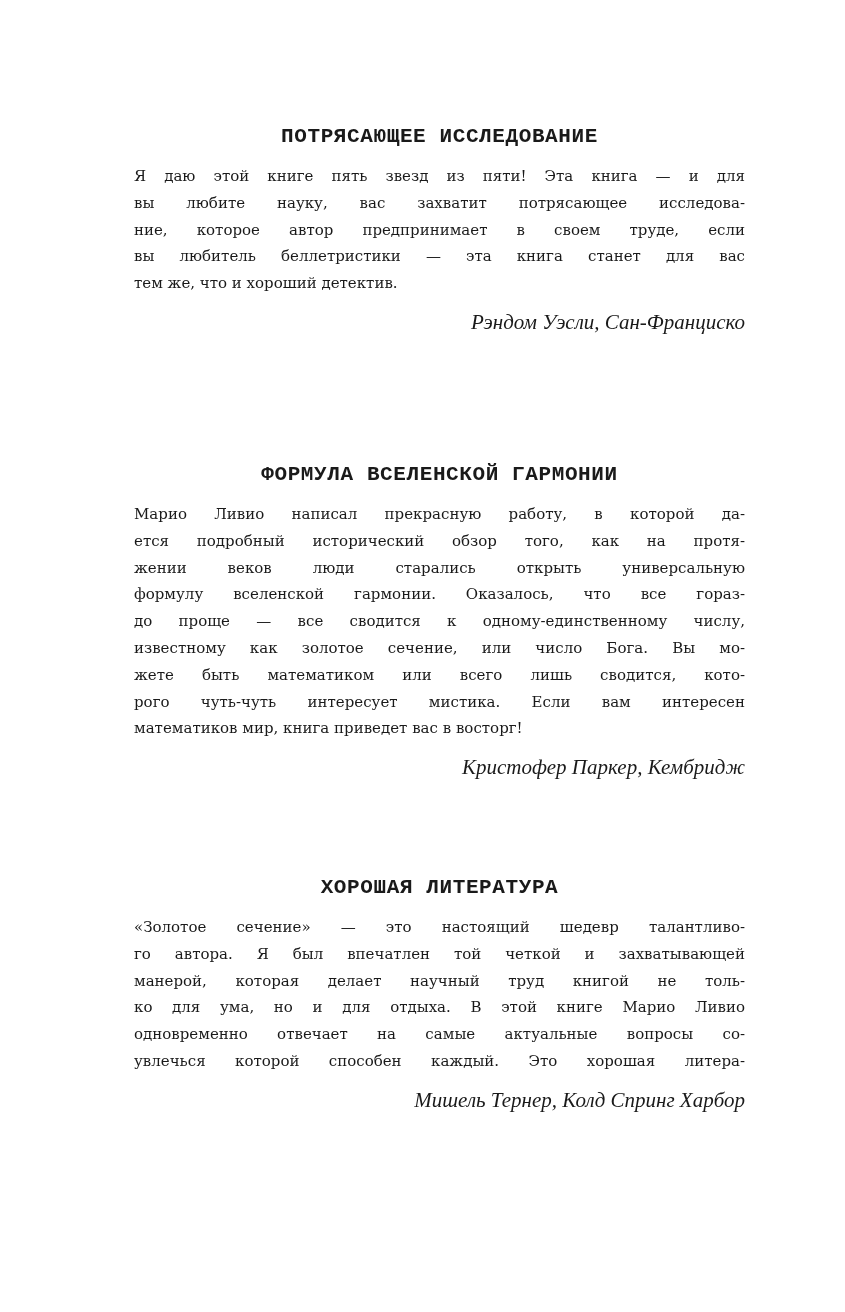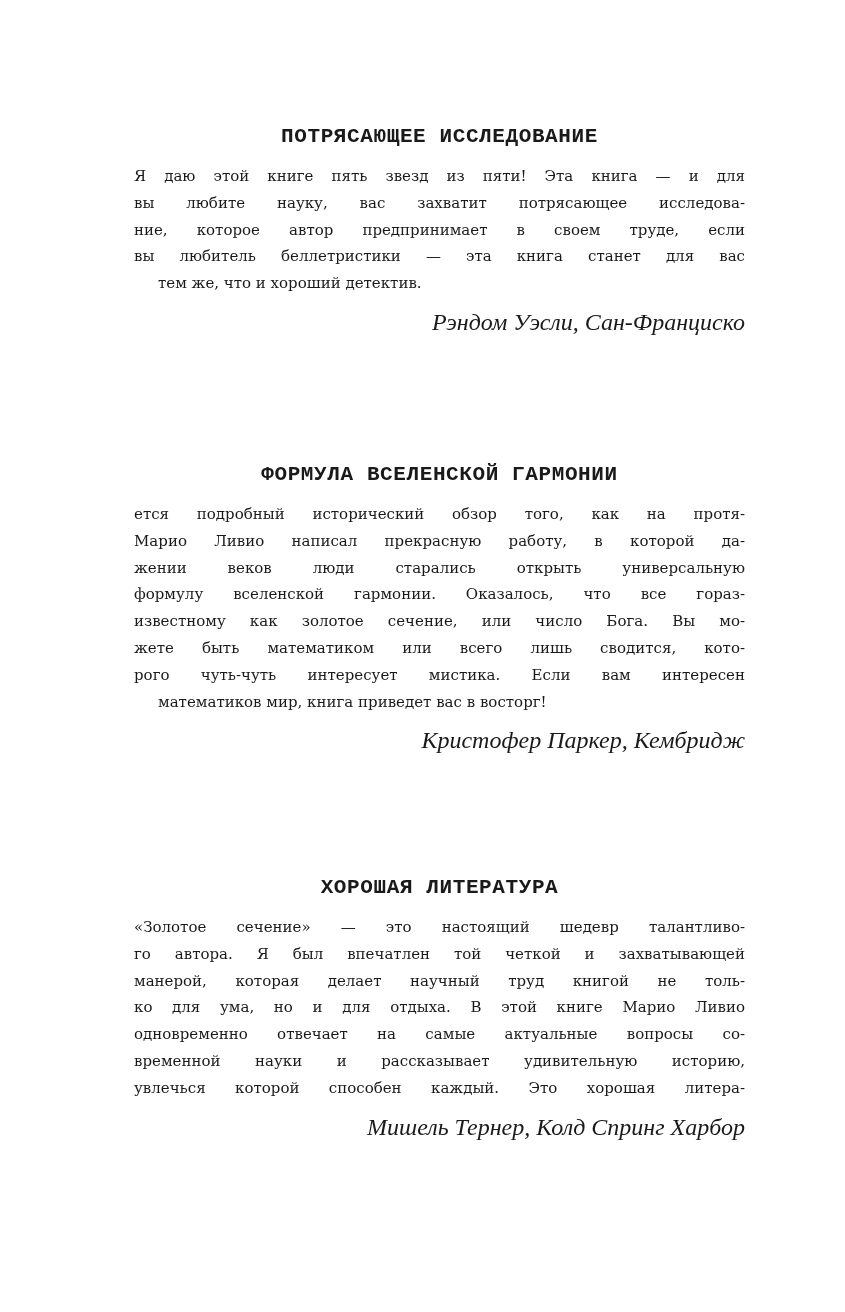--- a/index.html
+++ b/index.html
@@ -47,26 +47,25 @@
     }
     .review-body .ln {
       display: block;
       text-align: justify;
       text-align-last: justify;
       white-space: nowrap;
       height: 26.8px;
     }
     .review-body .ln.last {
       text-align-last: left;
-      margin-left: 24px;
     }
     .review-author {
       font-family: "Liberation Serif", "DejaVu Serif", serif;
       font-style: italic;
-      font-size: 24px;
+      font-size: 21px;
       text-align: right;
       margin: 12px 0 0 0;
       line-height: 26px;
     }
   </style>
 </head>
 <body>
 
 <div class="page">
 
@@ -78,39 +77,39 @@
       <span class="ln">ние, которое автор предпринимает в своем труде, если</span>
       <span class="ln">вы любитель беллетристики — эта книга станет для вас</span>
       <span class="ln last">тем же, что и хороший детектив.</span>
     </div>
     <p class="review-author">Рэндом Уэсли, Сан-Франциско</p>
   </section>
 
   <section class="review" style="top:462px;">
     <h2 class="review-title">ФОРМУЛА ВСЕЛЕНСКОЙ ГАРМОНИИ</h2>
     <div class="review-body">
+      <span class="ln">Марио Ливио написал прекрасную работу, в которой да-</span>
       <span class="ln">ется подробный исторический обзор того, как на протя-</span>
-      <span class="ln">Марио Ливио написал прекрасную работу, в которой да-</span>
       <span class="ln">жении веков люди старались открыть универсальную</span>
       <span class="ln">формулу вселенской гармонии. Оказалось, что все гораз-</span>
+      <span class="ln">до проще — все сводится к одному-единственному числу,</span>
       <span class="ln">известному как золотое сечение, или число Бога. Вы мо-</span>
       <span class="ln">жете быть математиком или всего лишь сводится, кото-</span>
       <span class="ln">рого чуть-чуть интересует мистика. Если вам интересен</span>
       <span class="ln last">математиков мир, книга приведет вас в восторг!</span>
     </div>
     <p class="review-author">Кристофер Паркер, Кембридж</p>
   </section>
 
   <section class="review" style="top:875px;">
     <h2 class="review-title">ХОРОШАЯ ЛИТЕРАТУРА</h2>
     <div class="review-body">
       <span class="ln">«Золотое сечение» — это настоящий шедевр талантливо-</span>
       <span class="ln">го автора. Я был впечатлен той четкой и захватывающей</span>
       <span class="ln">манерой, которая делает научный труд книгой не толь-</span>
       <span class="ln">ко для ума, но и для отдыха. В этой книге Марио Ливио</span>
       <span class="ln">одновременно отвечает на самые актуальные вопросы со-</span>
-      <span class="ln">временной науки и рассказывает удивительную историю,</span>
       <span class="ln">увлечься которой способен каждый. Это хорошая литера-</span>
     </div>
     <p class="review-author">Мишель Тернер, Колд Спринг Харбор</p>
   </section>
 
 </div>
 
 </body></html>

